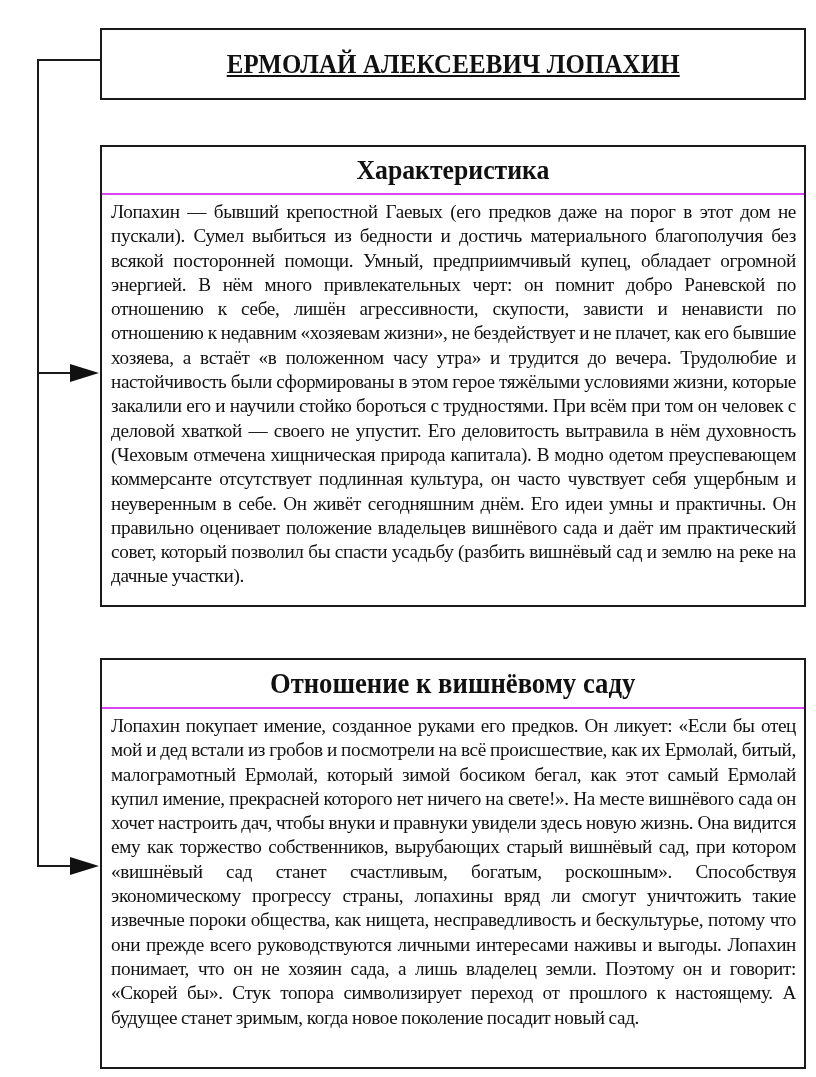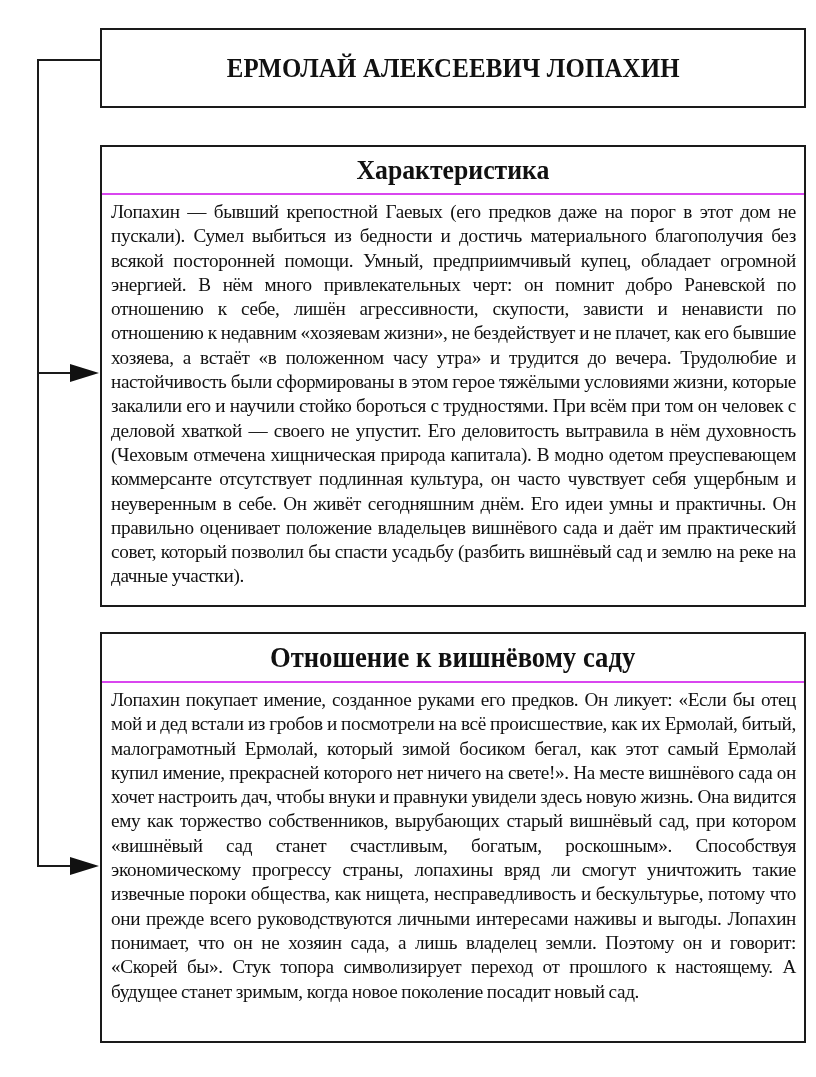--- a/index.html
+++ b/index.html
@@ -1,25 +1,25 @@
 <!DOCTYPE html>
 <html><head>
 <meta charset="utf-8">
 <style>
   html, body { margin:0; padding:0; background:#ffffff; }
   body { width:816px; height:1077px; position:relative; overflow:hidden;
          font-family:"Liberation Serif","DejaVu Serif",serif; color:#111; }
   .box { position:absolute; left:100px; width:706px; border:2px solid #1a1a1a; background:#fff; box-sizing:border-box; }
-  #title-box { top:28px; height:80px; display:flex; align-items:center; justify-content:center; }
+  #title-box { top:28px; height:72px; display:flex; align-items:center; justify-content:center;text-decoration:underline; }
   #title-box .title { font-weight:bold; font-size:27px; letter-spacing:0.2px; transform:scaleX(0.92); }
   .hdr { display:flex; align-items:center; justify-content:center; font-weight:bold; border-bottom:2px solid #d946ef; }
   .hdr span { transform:scaleX(0.92); display:inline-block; }
   #char-box { top:145px; height:462px; }
   #char-box .hdr { height:46px; font-size:28px; }
-  #garden-box { top:632px; height:411px; }
+  #garden-box { top:658px; height:411px; }
   #garden-box .hdr { height:47px; font-size:29px; }
   .body-text { padding:5px 8px 0 9px; font-size:19.2px; line-height:24.3px; text-align:justify;
                hyphens:manual; letter-spacing:-0.35px; word-spacing:-0.5px; }
   #connector { position:absolute; left:0; top:0; width:120px; height:1077px; }
 </style>
 </head>
 <body>
 
 <svg id="connector" viewBox="0 0 120 1077">
   <line x1="38" y1="60" x2="101" y2="60" stroke="#1a1a1a" stroke-width="2"></line>

